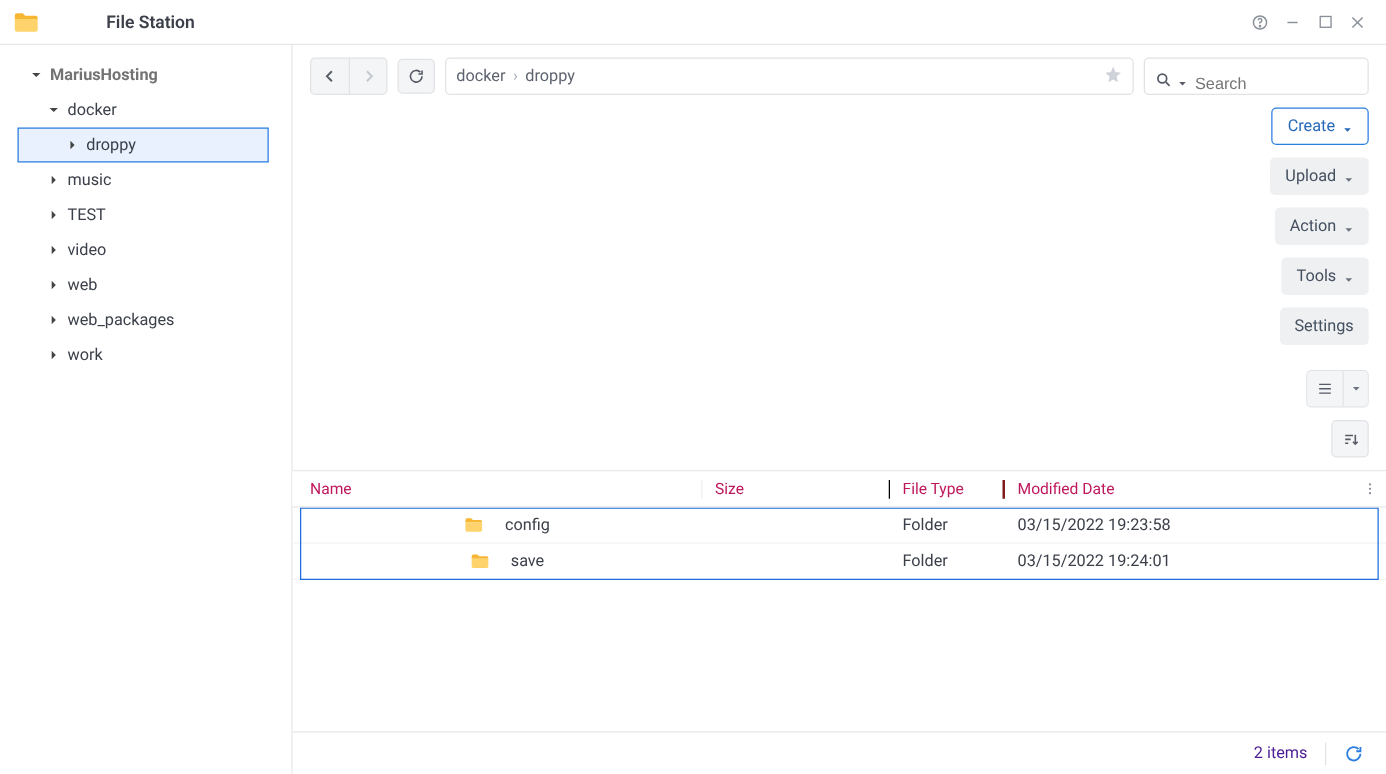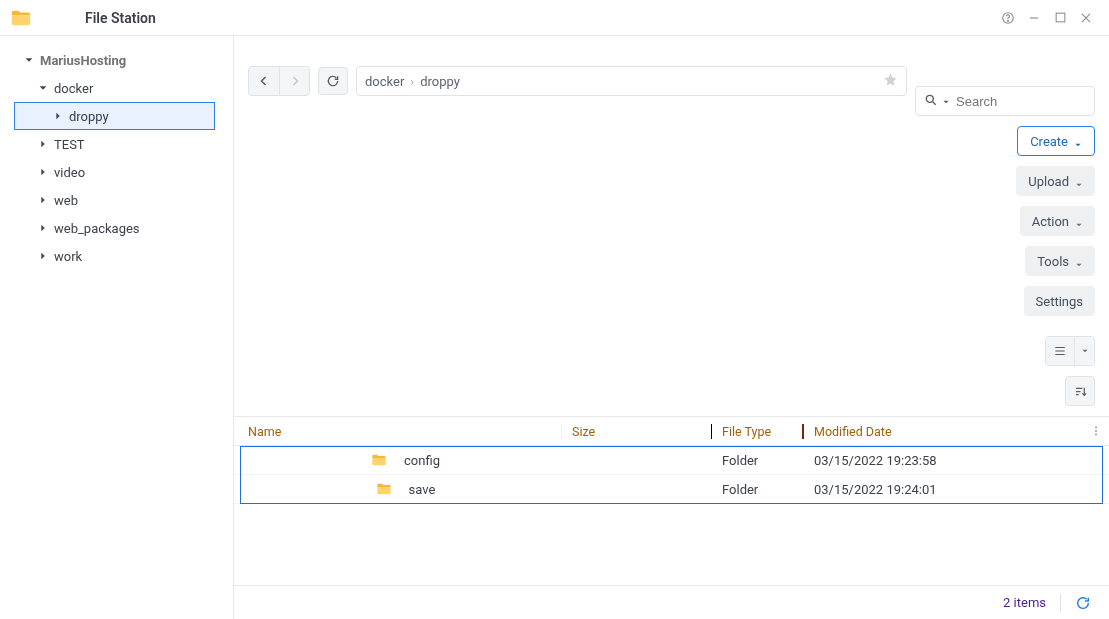--- a/index.html
+++ b/index.html
@@ -100,25 +100,24 @@
   }
   .crumbs .seg { cursor:pointer; }
   .crumbs .sep { margin:0 6px; color:#aab0ba;}
   .crumbs .star { margin-left:auto; color:#cfd3d9; cursor:pointer;}
   .searchbox {
     width:180px;
     height:30px;
     border:1px solid #e0e2e5;
     border-radius:4px;
     display:flex;
-    align-items:center;
+    align-items:flex-end;
     padding:0 8px;
     color:#8a9099;
     gap:4px;
-    margin-top:40px;
   }
   .searchbox input {
     flex:1; border:none; outline:none; font-size:13px; background:transparent; color:#2f3541;
   }
 
   .toolbar2 {
     display:flex;
     align-items:flex-end;
     gap:10px;
     padding:4px 14px 10px 14px;
@@ -150,21 +149,21 @@
 
   
   .grid { flex:1; display:flex; flex-direction:column; min-height:0;}
   .ghead {
     display:flex;
     align-items:center;
     height:30px;
     border-top:1px solid #e6e8ea;
     border-bottom:1px solid #e6e8ea;
     background:#fff;
-    color:#a16207;
+    color:#be185d;
     font-size:12.5px;
   }
   .col-name { flex: 0 0 328px; padding-left:14px; border-right:1px solid #eef0f2;}
   .col-size { flex: 0 0 150px; padding-left:10px; border-right:1px solid #000000;}
   .col-type { flex: 0 0 92px; padding-left:10px; border-right:2px solid #7f1d1d;}
   .col-date { flex: 1; padding-left:10px;}
   .col-more { flex:0 0 26px; display:flex; align-items:center; justify-content:center; cursor:pointer;}
   .gbody { flex:1; overflow:auto; position:relative;}
   .grow {
     display:flex;
@@ -262,20 +261,28 @@
         </span>
       <span class="label">droppy</span>
     </div>
 
     <div class="tree-item tree-l1">
       <span class="tw">
           <svg width="10" height="10" viewBox="0 0 24 24" fill="#444">
             <path d="M8 4l8 8-8 8z"></path>
           </svg>
         </span>
+      <span class="label">music</span>
+    </div>
+    <div class="tree-item tree-l1">
+      <span class="tw">
+          <svg width="10" height="10" viewBox="0 0 24 24" fill="#444">
+            <path d="M8 4l8 8-8 8z"></path>
+          </svg>
+        </span>
       <span class="label">TEST</span>
     </div>
     <div class="tree-item tree-l1">
       <span class="tw">
           <svg width="10" height="10" viewBox="0 0 24 24" fill="#444">
             <path d="M8 4l8 8-8 8z"></path>
           </svg>
         </span>
       <span class="label">video</span>
     </div>

